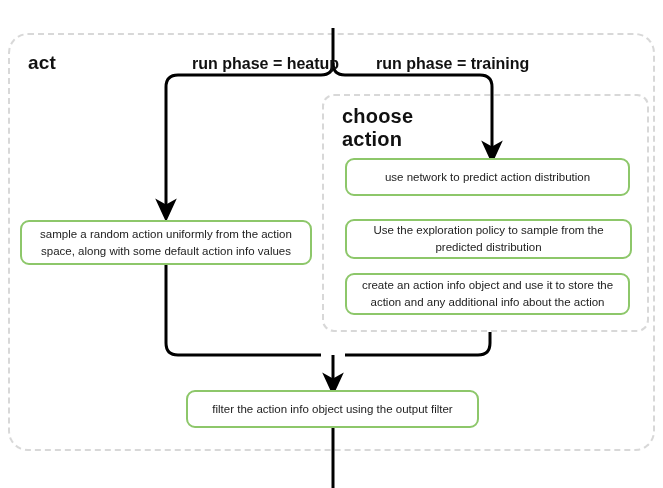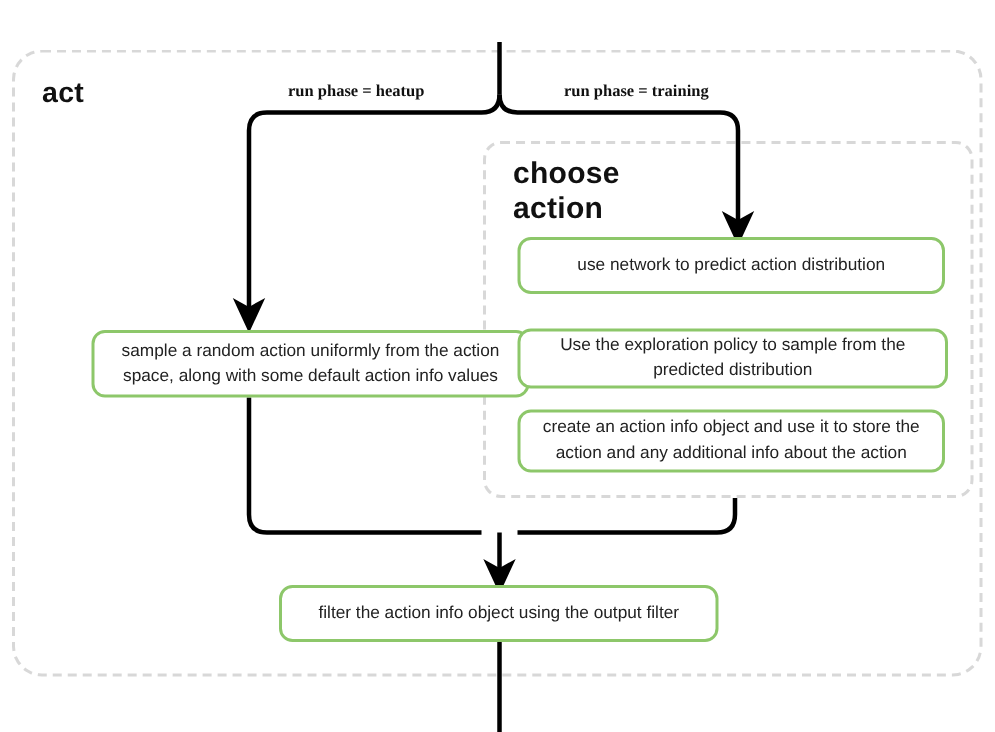--- a/index.html
+++ b/index.html
@@ -72,34 +72,33 @@
     display: flex;
     align-items: center;
     justify-content: center;
     text-align: center;
     font-size: 11.5px;
     color: #222222;
     line-height: 1.45;
     padding: 7px 10px;
   }
 
-  #box-sample       { left: 20px;  top: 220px; width: 292px; height: 45px; margin-left: 41px; }
+  #box-sample       { left: 20px;  top: 220px; width: 292px; height: 45px; }
   #box-predict      { left: 345px; top: 158px; width: 285px; height: 38px; }
   #box-explore      { left: 345px; top: 219px; width: 287px; height: 40px; }
   #box-create-info  { left: 345px; top: 273px; width: 285px; height: 42px; }
   #box-filter       { left: 186px; top: 390px; width: 293px; height: 38px; }
 
   
   .edge-label {
     position: absolute;
-    font-size: 11px;
+    font-size: 16px;
     font-weight: bold;
     color: #111111;
     white-space: nowrap;
-    font-family: Liberation Serif, serif;
   }
   #label-heatup   { left: 192px; top: 55px; }
   #label-training { left: 356px; top: 55px; padding-left: 20px; }
 
   
   #connectors {
     position: absolute;
     left: 0;
     top: 0;
     width: 663px;

